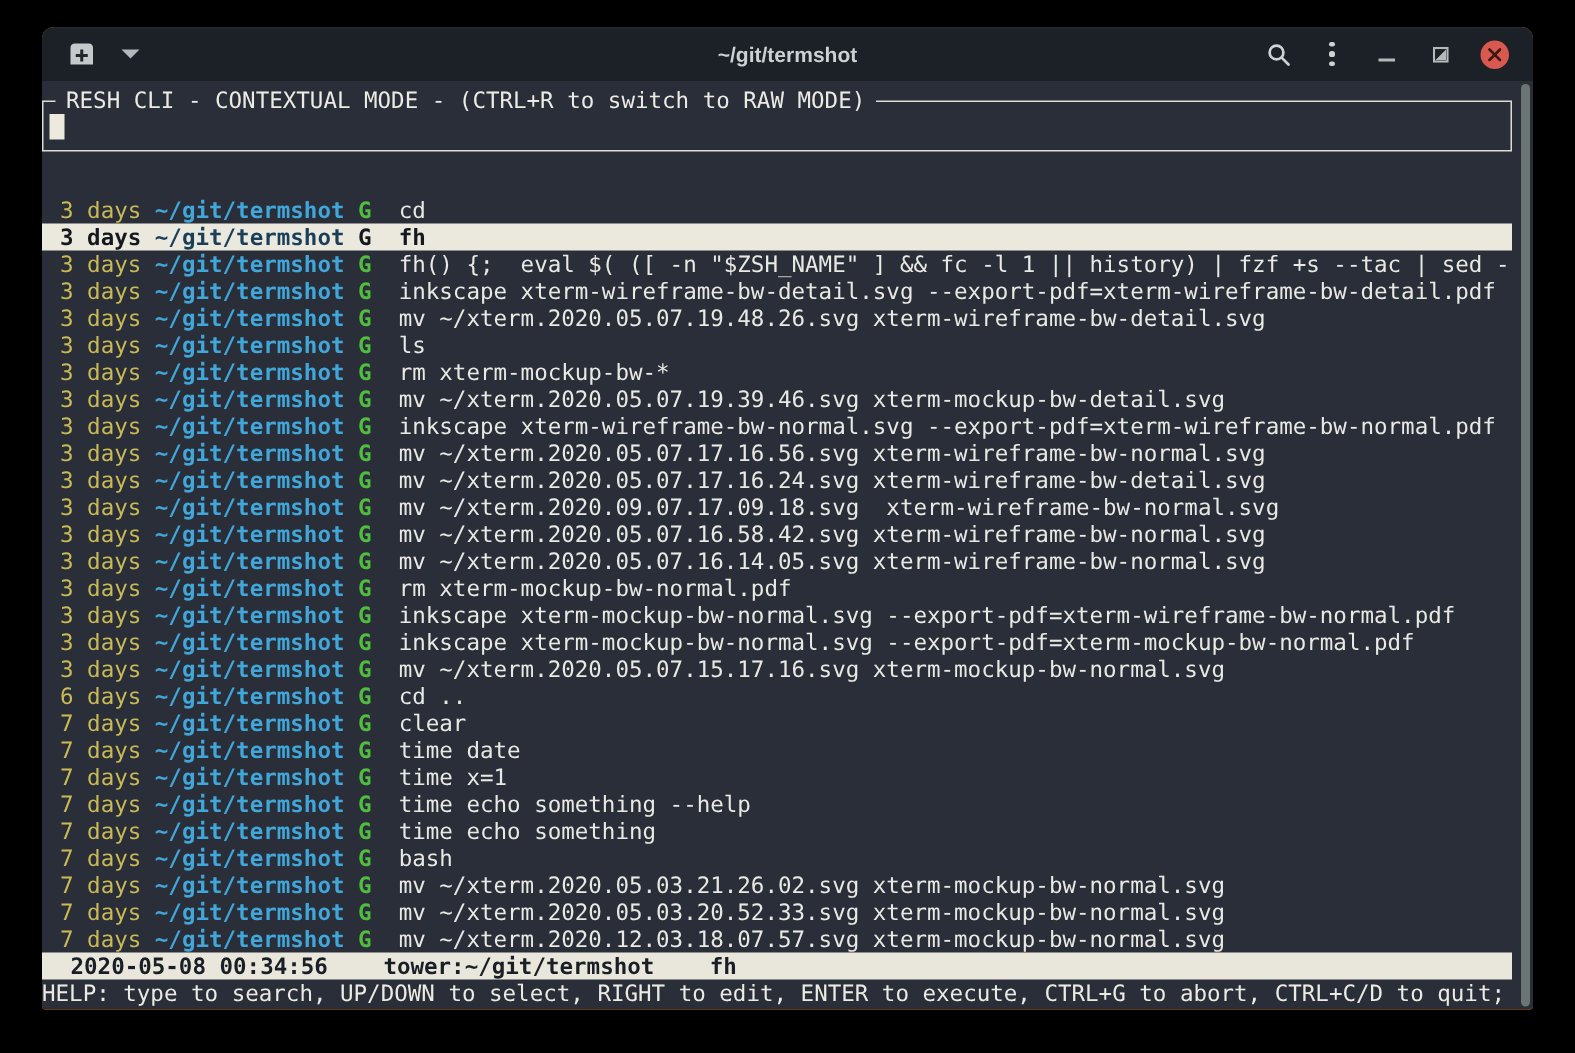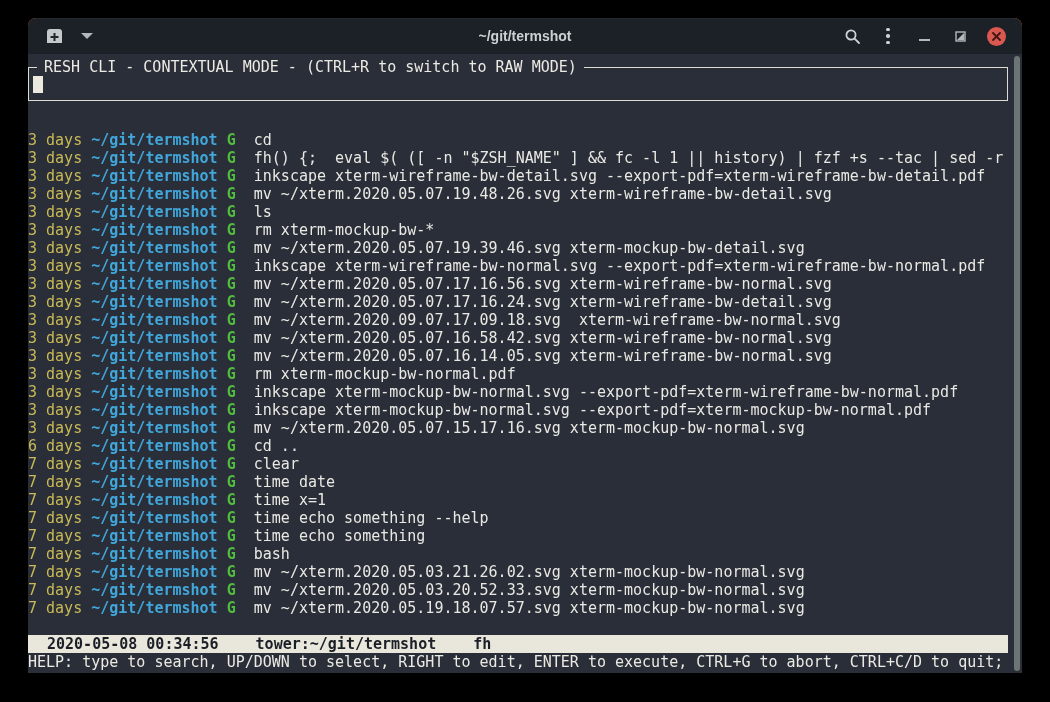--- a/index.html
+++ b/index.html
@@ -43,21 +43,21 @@
     position:absolute;top:-10px;left:8px;background:#2a2e38;padding:0 7px;
     color:#ebebe4;white-space:pre;
   }
   .text-cursor{position:absolute;left:4px;top:8px;width:10px;height:17px;background:#eceadf;}
   .table-header{
     position:absolute;left:0;top:58px;width:980px;height:19px;
     border-bottom:1px solid #d5d5cc;white-space:pre;color:#ebebe4;
   }
   .history-list{position:absolute;left:0;top:77px;width:980px;}
   .history-row{height:18px;white-space:pre;overflow:hidden;cursor:pointer;}
-  .history-row .t{color:#c9ba55;}
+  .history-row .t{color:#c9ba55;padding-left:12px;}
   .history-row .h{color:#41a6d9;font-weight:bold;}
   .history-row .f{color:#50bd3f;font-weight:bold;}
   .history-row .c{color:#e9e9e4;}
   .history-row.selected{background:#ebe9dd;}
   .history-row.selected .t{color:#15191f;font-weight:bold;}
   .history-row.selected .h{color:#1b3f58;}
   .history-row.selected .f{color:#15191f;}
   .history-row.selected .c{color:#15191f;font-weight:bold;}
   .status-bar{
     position:absolute;left:0;top:581px;width:980px;height:18px;background:#e9e7db;
@@ -128,20 +128,21 @@
   <div class="terminal">
 
     <div class="resh-box">
       <span class="box-title">RESH CLI - CONTEXTUAL MODE - (CTRL+R to switch to RAW MODE)</span>
       <div class="text-cursor"></div>
     </div>
 
 
     <div class="history-list">
         <div class="history-row"><span class="t">3 days</span> <span class="h">~/git/termshot</span> <span class="f">G</span>  <span class="c">cd</span></div>
+        <div class="history-row selected"><span class="t">3 days</span> <span class="h">~/git/termshot</span> <span class="f">G</span>  <span class="c">fh</span></div>
         <div class="history-row"><span class="t">3 days</span> <span class="h">~/git/termshot</span> <span class="f">G</span>  <span class="c">fh() {;  eval $( ([ -n "$ZSH_NAME" ] &amp;&amp; fc -l 1 || history) | fzf +s --tac | sed -r</span></div>
         <div class="history-row"><span class="t">3 days</span> <span class="h">~/git/termshot</span> <span class="f">G</span>  <span class="c">inkscape xterm-wireframe-bw-detail.svg --export-pdf=xterm-wireframe-bw-detail.pdf</span></div>
         <div class="history-row"><span class="t">3 days</span> <span class="h">~/git/termshot</span> <span class="f">G</span>  <span class="c">mv ~/xterm.2020.05.07.19.48.26.svg xterm-wireframe-bw-detail.svg</span></div>
         <div class="history-row"><span class="t">3 days</span> <span class="h">~/git/termshot</span> <span class="f">G</span>  <span class="c">ls</span></div>
         <div class="history-row"><span class="t">3 days</span> <span class="h">~/git/termshot</span> <span class="f">G</span>  <span class="c">rm xterm-mockup-bw-*</span></div>
         <div class="history-row"><span class="t">3 days</span> <span class="h">~/git/termshot</span> <span class="f">G</span>  <span class="c">mv ~/xterm.2020.05.07.19.39.46.svg xterm-mockup-bw-detail.svg</span></div>
         <div class="history-row"><span class="t">3 days</span> <span class="h">~/git/termshot</span> <span class="f">G</span>  <span class="c">inkscape xterm-wireframe-bw-normal.svg --export-pdf=xterm-wireframe-bw-normal.pdf</span></div>
         <div class="history-row"><span class="t">3 days</span> <span class="h">~/git/termshot</span> <span class="f">G</span>  <span class="c">mv ~/xterm.2020.05.07.17.16.56.svg xterm-wireframe-bw-normal.svg</span></div>
         <div class="history-row"><span class="t">3 days</span> <span class="h">~/git/termshot</span> <span class="f">G</span>  <span class="c">mv ~/xterm.2020.05.07.17.16.24.svg xterm-wireframe-bw-detail.svg</span></div>
         <div class="history-row"><span class="t">3 days</span> <span class="h">~/git/termshot</span> <span class="f">G</span>  <span class="c">mv ~/xterm.2020.09.07.17.09.18.svg  xterm-wireframe-bw-normal.svg</span></div>
@@ -153,21 +154,21 @@
         <div class="history-row"><span class="t">3 days</span> <span class="h">~/git/termshot</span> <span class="f">G</span>  <span class="c">mv ~/xterm.2020.05.07.15.17.16.svg xterm-mockup-bw-normal.svg</span></div>
         <div class="history-row"><span class="t">6 days</span> <span class="h">~/git/termshot</span> <span class="f">G</span>  <span class="c">cd ..</span></div>
         <div class="history-row"><span class="t">7 days</span> <span class="h">~/git/termshot</span> <span class="f">G</span>  <span class="c">clear</span></div>
         <div class="history-row"><span class="t">7 days</span> <span class="h">~/git/termshot</span> <span class="f">G</span>  <span class="c">time date</span></div>
         <div class="history-row"><span class="t">7 days</span> <span class="h">~/git/termshot</span> <span class="f">G</span>  <span class="c">time x=1</span></div>
         <div class="history-row"><span class="t">7 days</span> <span class="h">~/git/termshot</span> <span class="f">G</span>  <span class="c">time echo something --help</span></div>
         <div class="history-row"><span class="t">7 days</span> <span class="h">~/git/termshot</span> <span class="f">G</span>  <span class="c">time echo something</span></div>
         <div class="history-row"><span class="t">7 days</span> <span class="h">~/git/termshot</span> <span class="f">G</span>  <span class="c">bash</span></div>
         <div class="history-row"><span class="t">7 days</span> <span class="h">~/git/termshot</span> <span class="f">G</span>  <span class="c">mv ~/xterm.2020.05.03.21.26.02.svg xterm-mockup-bw-normal.svg</span></div>
         <div class="history-row"><span class="t">7 days</span> <span class="h">~/git/termshot</span> <span class="f">G</span>  <span class="c">mv ~/xterm.2020.05.03.20.52.33.svg xterm-mockup-bw-normal.svg</span></div>
-        <div class="history-row"><span class="t">7 days</span> <span class="h">~/git/termshot</span> <span class="f">G</span>  <span class="c">mv ~/xterm.2020.05.19.18.07.57.svg xterm-mockup-bw-normal.svg</span></div>
+        <div class="history-row"><span class="t">7 days</span> <span class="h">~/git/termshot</span> <span class="f">G</span>  <span class="c">mv ~/xterm.2020.12.03.18.07.57.svg xterm-mockup-bw-normal.svg</span></div>
       </div>
 
     <div class="status-bar"><span class="sb-date">2020-05-08 00:34:56</span><span class="sb-host">tower:~/git/termshot</span><span class="sb-query">fh</span></div>
 
     <div class="help-bar">HELP: type to search, UP/DOWN to select, RIGHT to edit, ENTER to execute, CTRL+G to abort, CTRL+C/D to quit;</div>
 
     <div class="scrollbar"></div>
   </div>
 
 </div>

